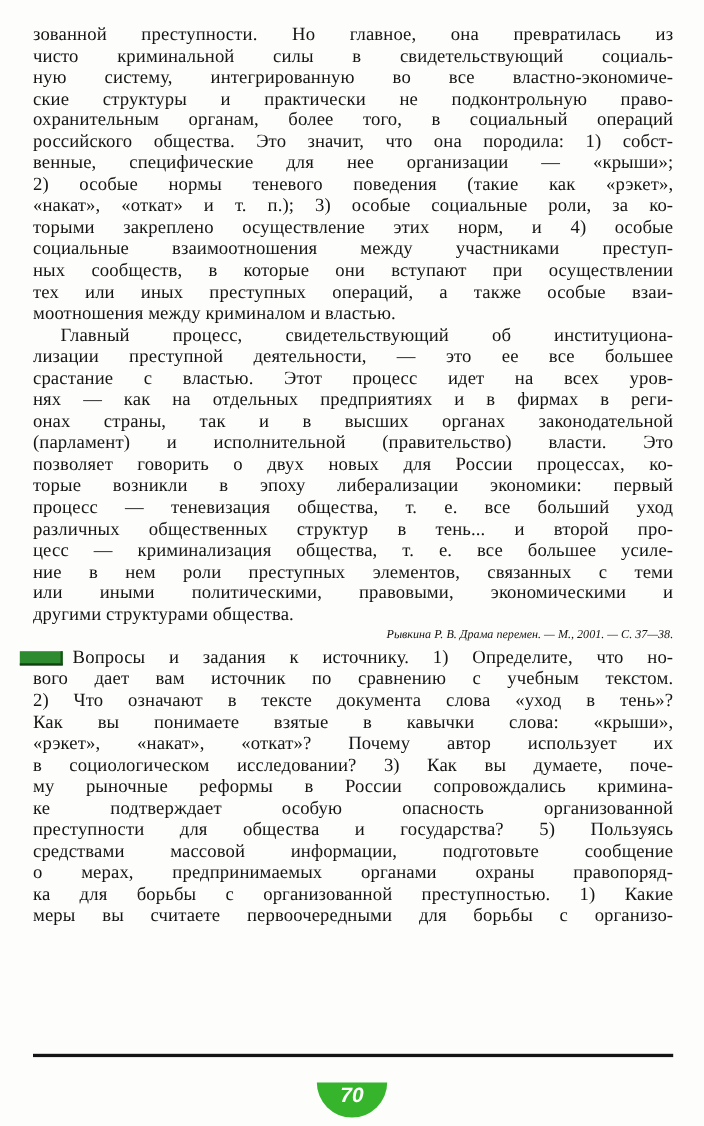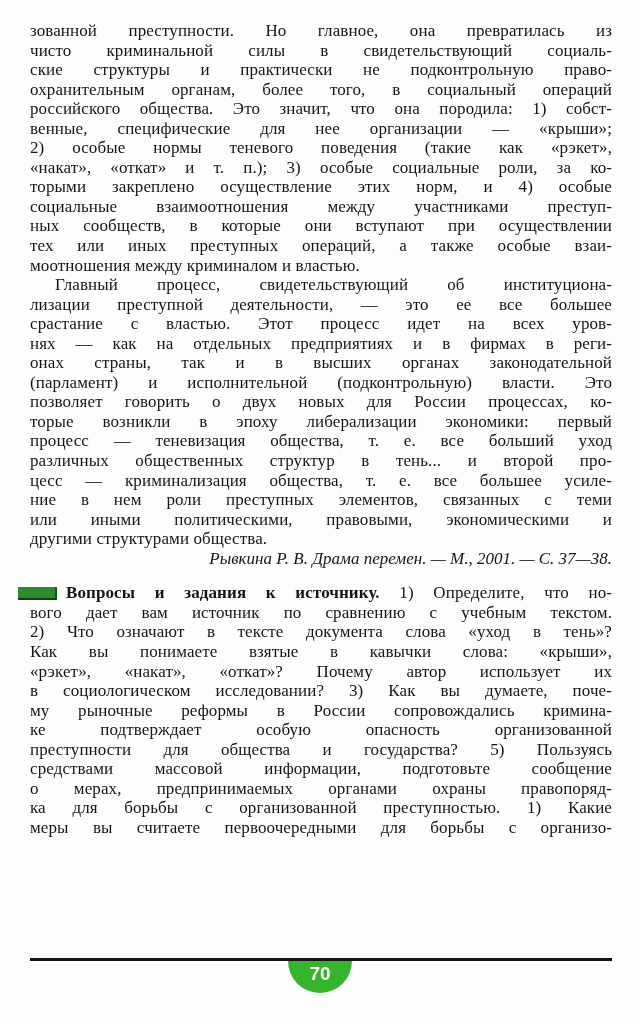--- a/index.html
+++ b/index.html
@@ -17,81 +17,82 @@
     line-height:19.55px;
     letter-spacing:0.1px;
     text-align:justify;
     text-align-last:justify;
     -moz-text-align-last:justify;
     white-space:normal;
   }
   .para-end{text-align-last:left;-moz-text-align-last:left;}
   .indent1{text-indent:25px;}
   .citation{
-    font-size:17px;line-height:19.55px;
+    font-size:11px;line-height:19.55px;
     font-style:italic;
     text-align:right;text-align-last:right;-moz-text-align-last:right;
-    margin-bottom:15px;
   }
   .q-first{position:relative;text-indent:36px;}
-  .q-heading{font-weight:bold;}
+  .q-heading{font-weight:normal;}
   .q-marker{
     position:absolute;left:-12px;top:4px;
     width:37px;height:11px;
     background:#2e8b2f;
     border-right:2px solid #17531a;
     border-bottom:2px solid #123f14;
   }
   .bottom-rule{
     position:absolute;left:30px;top:958px;
     width:582px;height:3px;background:#141414;
   }
   .page-badge{
-    position:absolute;left:288px;top:961px;
+    position:absolute;left:288px;top:984px;
     width:64px;height:32px;
     background:#35b42c;
     border-radius:0 0 32px 32px;
+    font-style:italic;
   }
   .page-num{
     display:block;width:100%;
     color:#ffffff;
     font-family:"Liberation Sans","DejaVu Sans",sans-serif;
     font-weight:bold;font-size:19px;line-height:26px;
     text-align:center;
   }
 </style>
 </head>
 <body>
 
 <div class="page">
   <div class="content">
 
     <div>
       <div class="tl">зованной преступности. Но главное, она превратилась из</div>
       <div class="tl">чисто криминальной силы в свидетельствующий социаль-</div>
+      <div class="tl">ную систему, интегрированную во все властно-экономиче-</div>
       <div class="tl">ские структуры и практически не подконтрольную право-</div>
       <div class="tl">охранительным органам, более того, в социальный операций</div>
       <div class="tl">российского общества. Это значит, что она породила: 1) собст-</div>
       <div class="tl">венные, специфические для нее организации — «крыши»;</div>
       <div class="tl">2) особые нормы теневого поведения (такие как «рэкет»,</div>
       <div class="tl">«накат», «откат» и т. п.); 3) особые социальные роли, за ко-</div>
       <div class="tl">торыми закреплено осуществление этих норм, и 4) особые</div>
       <div class="tl">социальные взаимоотношения между участниками преступ-</div>
       <div class="tl">ных сообществ, в которые они вступают при осуществлении</div>
       <div class="tl">тех или иных преступных операций, а также особые взаи-</div>
       <div class="tl para-end">моотношения между криминалом и властью.</div>
     </div>
 
     <div>
       <div class="tl indent1">Главный процесс, свидетельствующий об институциона-</div>
       <div class="tl">лизации преступной деятельности, — это ее все большее</div>
       <div class="tl">срастание с властью. Этот процесс идет на всех уров-</div>
       <div class="tl">нях — как на отдельных предприятиях и в фирмах в реги-</div>
       <div class="tl">онах страны, так и в высших органах законодательной</div>
-      <div class="tl">(парламент) и исполнительной (подконтрольную) власти. Это</div>
+      <div class="tl">(парламент) и исполнительной (правительство) власти. Это</div>
       <div class="tl">позволяет говорить о двух новых для России процессах, ко-</div>
       <div class="tl">торые возникли в эпоху либерализации экономики: первый</div>
       <div class="tl">процесс — теневизация общества, т. е. все больший уход</div>
       <div class="tl">различных общественных структур в тень... и второй про-</div>
       <div class="tl">цесс — криминализация общества, т. е. все большее усиле-</div>
       <div class="tl">ние в нем роли преступных элементов, связанных с теми</div>
       <div class="tl">или иными политическими, правовыми, экономическими и</div>
       <div class="tl para-end">другими структурами общества.</div>
     </div>
 

